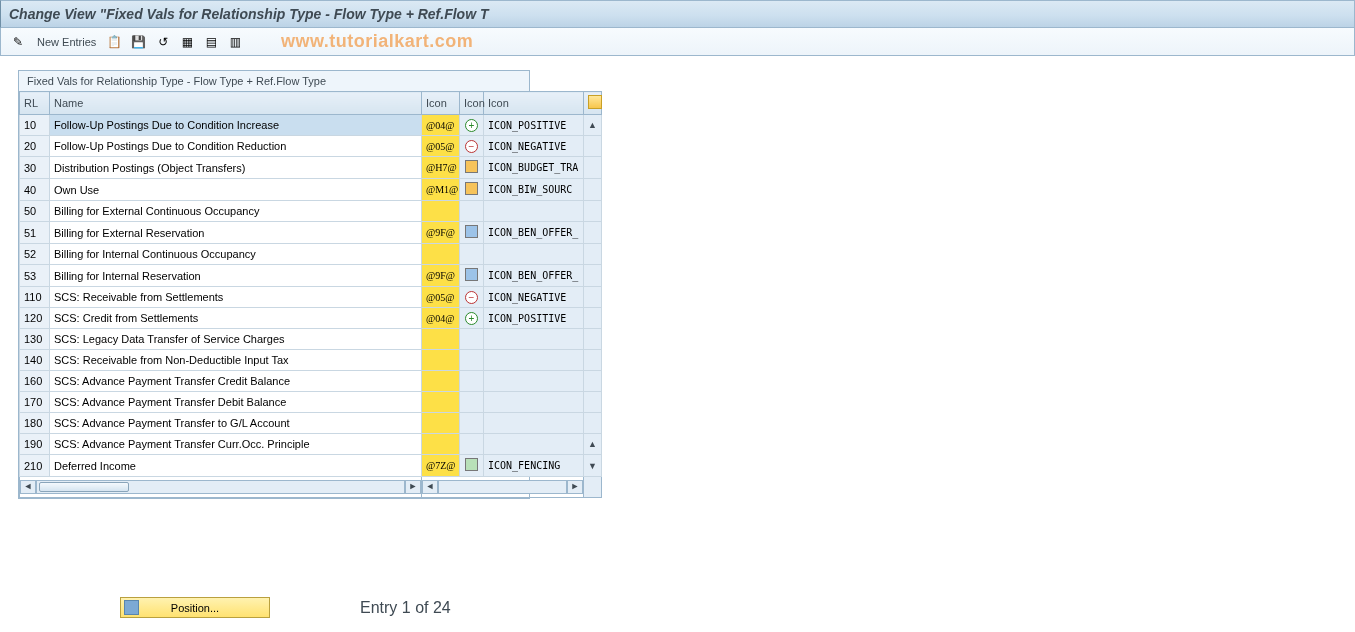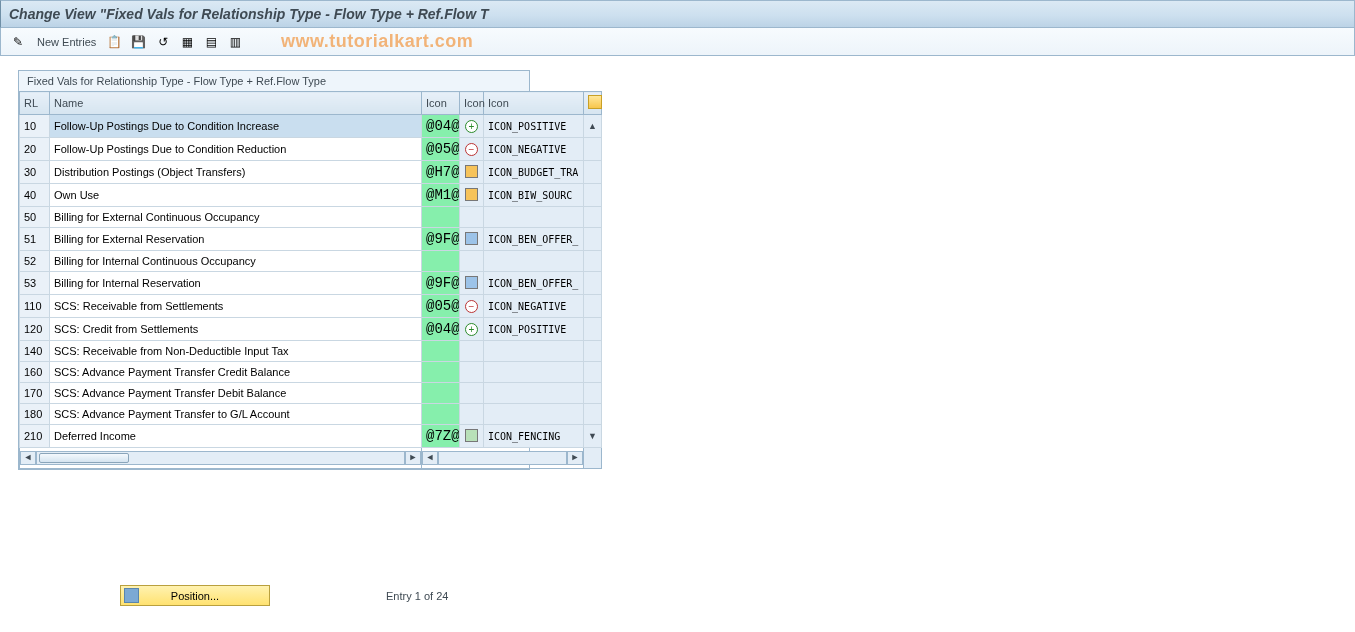--- a/index.html
+++ b/index.html
@@ -80,21 +80,21 @@
     table.grid td {
       border: 1px solid #c9d7e2;
       padding: 3px 4px;
       height: 21px;
       white-space: nowrap;
       overflow: hidden;
       text-overflow: clip;
     }
     .col-rl    { width: 28px; text-align:left; padding-right:4px;}
     .col-name  { width: 370px; }
-    .col-icon1 { width: 36px; font-family: Liberation Mono, monospace; font-size:14px; background:#86efac;}
+    .col-icon1 { width: 36px; font-family: Liberation Serif, serif; font-size:10px; background:#fde047;}
     .col-icon2 { width: 22px; text-align:center; background:#e3edf6;}
     .col-icon3 { width: 98px; font-family: monospace; font-size:10px; background:#e3edf6;}
     .col-scroll{ width: 18px; background:#e3edf6; border-left:1px solid #9cb7cd;}
     td.inputish { background:#fff; border:1px solid #bfcedb; }
     td.pale     { background:#eaf1f8; }
     tr.sel td.col-name { background:#c9deef; }
     .cfg-icon {
       width:14px;height:14px;background:linear-gradient(#ffe79a,#f7c64c);
       border:1px solid #c8a027; display:inline-block;
     }
@@ -115,31 +115,31 @@
     }
     .hscroll-thumb {
       position:absolute; left:2px; top:1px; height:10px; width:90px;
       background:linear-gradient(#f4f9fd,#d5e4f0); border:1px solid #8aa5ba; border-radius:2px;
     }
     .hscroll-arrow {
       width:16px; text-align:center; background:#e3edf6; border:1px solid #9cb7cd;
       font-size:9px; color:#3f4a53;
     }
     
-    .footer { position:absolute; bottom:26px; left:120px; display:flex; align-items:center; gap:116px;}
+    .footer { position:absolute; bottom:14px; left:120px; display:flex; align-items:center; gap:90px;}
     .pos-btn {
       width:150px; height:21px;
       background:linear-gradient(#fff2b0,#ffe271);
       border:1px solid #b9a03e;
       display:flex; align-items:center; justify-content:center;
       font-size:11px; cursor:pointer; position:relative;
     }
     .pos-btn .ic{ position:absolute; left:3px; top:2px; width:15px;height:15px;
                   background:#7ca9d4; border:1px solid #5a86ad;}
-    .status-text { color:#3f4a53; font-size:11px; }
+    .status-text { color:#3f4a53; font-size:16px; }
     .vsb-arrow { font-size:9px; color:#3f4a53; text-align:center; }
   </style>
 </head>
 <body>
 
 <div class="title-strip">
   <span>Change View "Fixed Vals for Relationship Type - Flow Type + Ref.Flow T</span>
 </div>
 
 <div class="toolbar">
@@ -253,20 +253,28 @@
           </tr>
           <tr>
             <td class="col-rl pale">120</td>
             <td class="col-name inputish">SCS: Credit from Settlements</td>
             <td class="col-icon1">@04@</td>
             <td class="col-icon2"><span class="dot plus">+</span></td>
             <td class="col-icon3">ICON_POSITIVE</td>
             <td class="col-scroll"></td>
           </tr>
           <tr>
+            <td class="col-rl pale">130</td>
+            <td class="col-name inputish">SCS: Legacy Data Transfer of Service Charges</td>
+            <td class="col-icon1"></td>
+            <td class="col-icon2"></td>
+            <td class="col-icon3"></td>
+            <td class="col-scroll"></td>
+          </tr>
+          <tr>
             <td class="col-rl pale">140</td>
             <td class="col-name inputish">SCS: Receivable from Non-Deductible Input Tax</td>
             <td class="col-icon1"></td>
             <td class="col-icon2"></td>
             <td class="col-icon3"></td>
             <td class="col-scroll"></td>
           </tr>
           <tr>
             <td class="col-rl pale">160</td>
             <td class="col-name inputish">SCS: Advance Payment Transfer Credit Balance</td>
@@ -283,20 +291,30 @@
             <td class="col-icon3"></td>
             <td class="col-scroll"></td>
           </tr>
           <tr>
             <td class="col-rl pale">180</td>
             <td class="col-name inputish">SCS: Advance Payment Transfer to G/L Account</td>
             <td class="col-icon1"></td>
             <td class="col-icon2"></td>
             <td class="col-icon3"></td>
             <td class="col-scroll"></td>
+          </tr>
+          <tr>
+            <td class="col-rl pale">190</td>
+            <td class="col-name inputish">SCS: Advance Payment Transfer Curr.Occ. Principle</td>
+            <td class="col-icon1"></td>
+            <td class="col-icon2"></td>
+            <td class="col-icon3"></td>
+            <td class="col-scroll">
+              <div class="vsb-arrow">▲</div>
+            </td>
           </tr>
           <tr>
             <td class="col-rl pale">210</td>
             <td class="col-name inputish">Deferred Income</td>
             <td class="col-icon1">@7Z@</td>
             <td class="col-icon2"><span class="sq fence"></span></td>
             <td class="col-icon3">ICON_FENCING</td>
             <td class="col-scroll">
               <div class="vsb-arrow">▼</div>
             </td>

